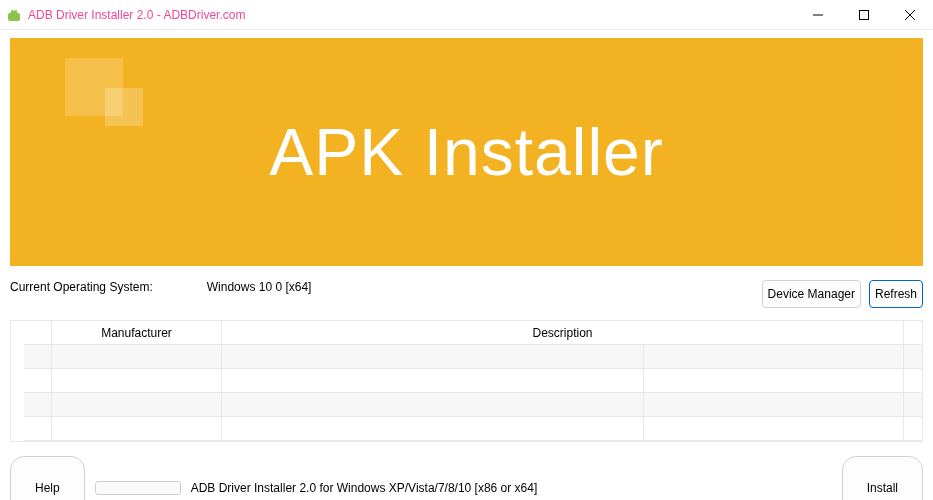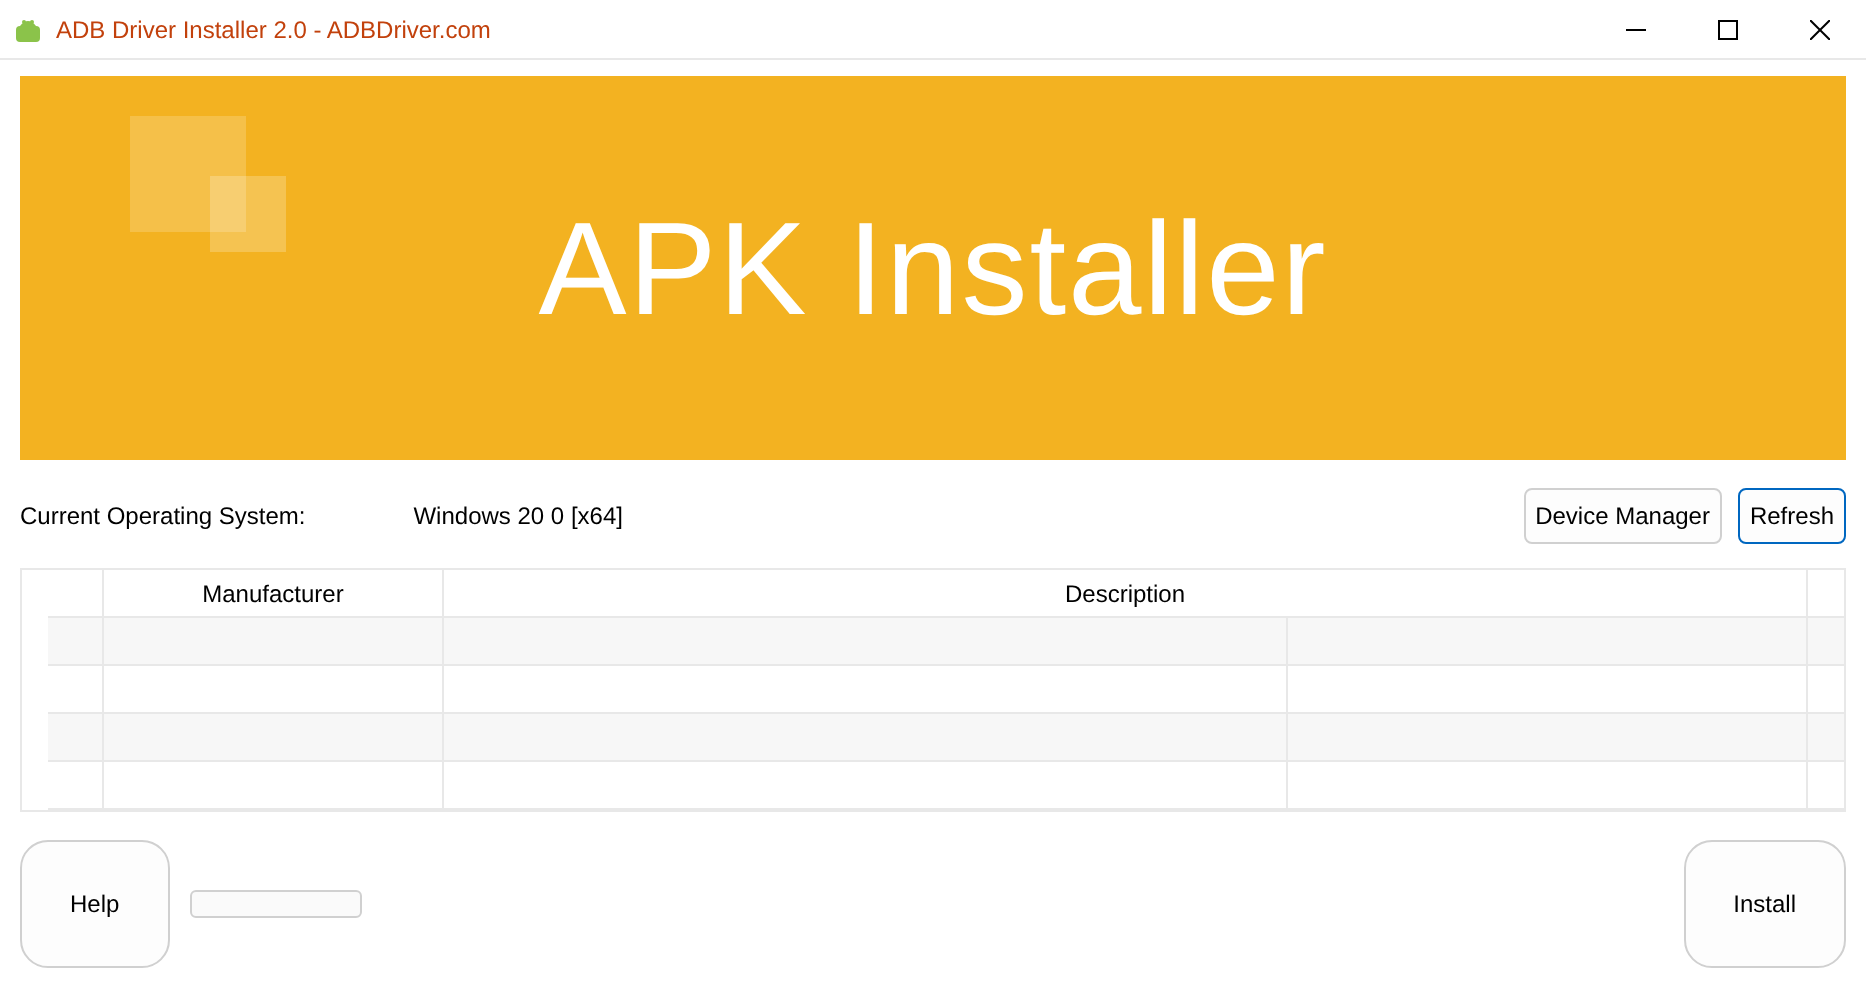--- a/index.html
+++ b/index.html
@@ -18,40 +18,40 @@
     align-items: center;
     padding-left: 6px;
     border-bottom: 1px solid #e8e8e8;
   }
   .app-icon {
     width: 16px; height: 16px;
     margin-right: 6px;
     position: relative;
   }
   .app-icon svg { width: 16px; height: 16px; }
-  .titlebar-title { font-size: 12px; color: #c2410c; }
+  .titlebar-title { font-size: 12px; color: #ec4899; }
   .win-controls {
     margin-left: auto;
     display: flex;
     height: 100%;
   }
   .win-btn {
     width: 46px;
     display: flex;
     align-items: center;
     justify-content: center;
     color: #000;
   }
   .win-btn svg { width: 10px; height: 10px; stroke: #000; stroke-width: 1; fill: none; }
 
   .content {
     padding: 8px 10px;
   }
   .banner {
-    height: 192px;
+    height: 228px;
     background: #f3b221;
     position: relative;
     display: flex;
     align-items: center;
     justify-content: center;
     overflow: hidden;
   }
   .banner-deco {
     position: absolute;
     left: 55px; top: 20px;
@@ -60,21 +60,21 @@
   .deco-b { position:absolute; left:40px; top:30px; width:38px; height:38px; background:rgba(255,255,255,0.22); }
   .banner-text {
     color: #fff;
     font-size: 66px;
     font-weight: 200;
     letter-spacing: 1px;
   }
 
   .os-row {
     display: flex;
-    align-items: center;
+    align-items: flex-start;
     margin-top: 14px;
     gap: 8px;
   }
   .os-label { font-size: 12px; }
   .os-value { margin-left: 46px; font-size: 12px; }
   .spacer { flex: 1; }
   .btn {
     background: #fdfdfd;
     border: 1px solid #d0d0d0;
     border-radius: 4px;
@@ -167,21 +167,21 @@
   <div class="banner">
     <div class="banner-deco">
       <div class="deco-a"></div>
       <div class="deco-b"></div>
     </div>
     <div class="banner-text">APK Installer</div>
   </div>
 
   <div class="os-row">
     <span class="os-label">Current Operating System:</span>
-    <span class="os-value">Windows 20 0 [x64]</span>
+    <span class="os-value">Windows 10 0 [x64]</span>
     <span class="spacer"></span>
     <button class="btn">Device Manager</button>
     <button class="btn primary">Refresh</button>
   </div>
 
   <div class="table-wrap">
     <div class="thead">
       <div class="th col-check"></div>
       <div class="th col-mfr">Manufacturer</div>
       <div class="th col-desc">Description</div>
@@ -213,16 +213,17 @@
         <div class="td col-mfr"></div>
         <div class="td col-desc"></div>
         <div class="td col-status"></div>
         <div class="td col-end"></div>
     </div>
   </div>
 
   <div class="footer">
     <button class="btn btn-compact">Help</button>
     <div class="progress"></div>
+    <span class="footer-text">ADB Driver Installer 2.0 for Windows XP/Vista/7/8/10 [x86 or x64]</span>
     <span class="spacer"></span>
     <button class="btn btn-compact">Install</button>
   </div>
 </div>
 
 </body></html>

